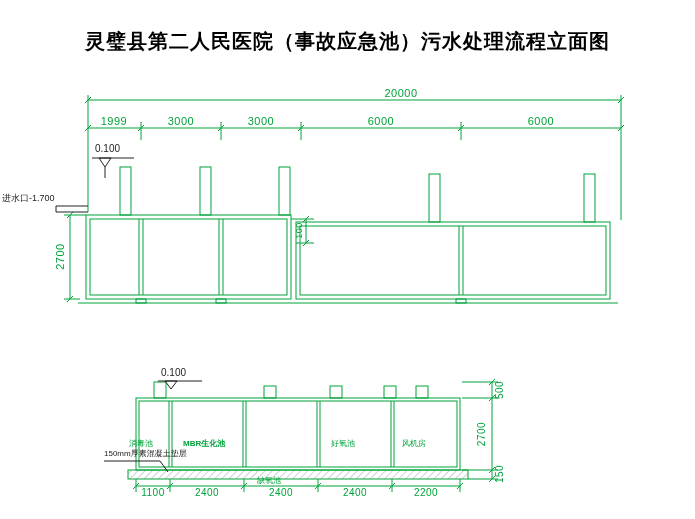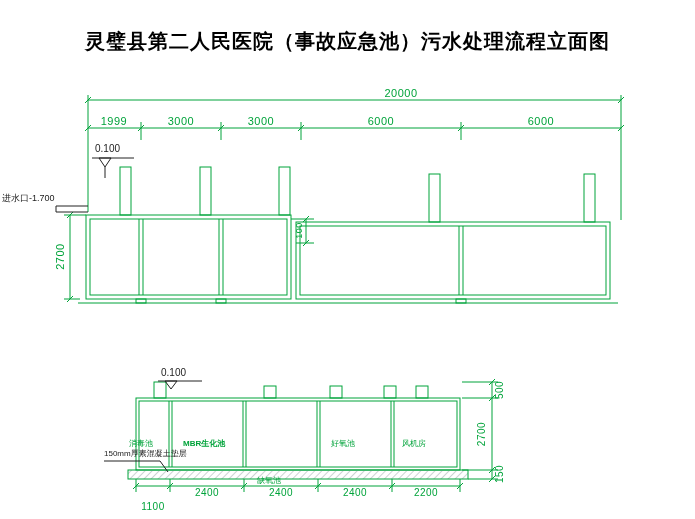--- a/index.html
+++ b/index.html
@@ -188,21 +188,21 @@
 
   <span class="lbl ink" style="left:161px;top:368px;">0.100</span>
   <span class="lbl ink-sm" style="left:104px;top:450px;">150mm厚素混凝土垫层</span>
 
   <span class="lbl tankname" style="left:129px;top:440px;width:48px;">消毒池</span>
   <span class="lbl tankname" style="left:183px;top:440px;width:48px;font-weight:bold;">MBR生化池</span>
   <span class="lbl tankname" style="left:257px;top:441px;width:48px;margin-top:36px;">缺氧池</span>
   <span class="lbl tankname" style="left:331px;top:440px;width:48px;">好氧池</span>
   <span class="lbl tankname" style="left:402px;top:440px;width:48px;">风机房</span>
 
-  <span class="lbl dim" style="left:136px;top:502px;width:34px;font-size:10px;">1100</span>
+  <span class="lbl dim" style="left:136px;top:488px;width:34px;font-size:10px;">1100</span>
   <span class="lbl dim" style="left:190px;top:488px;width:34px;font-size:10px;">2400</span>
   <span class="lbl dim" style="left:264px;top:488px;width:34px;font-size:10px;">2400</span>
   <span class="lbl dim" style="left:338px;top:488px;width:34px;font-size:10px;">2400</span>
   <span class="lbl dim" style="left:409px;top:488px;width:34px;font-size:10px;">2200</span>
 
   <span class="lbl dim rot" style="left:485px;top:385px;width:30px;font-size:10px;">500</span>
   <span class="lbl dim rot" style="left:464px;top:429px;width:36px;font-size:10px;">2700</span>
   <span class="lbl dim rot" style="left:485px;top:469px;width:30px;font-size:10px;">150</span>
 
 </div>

